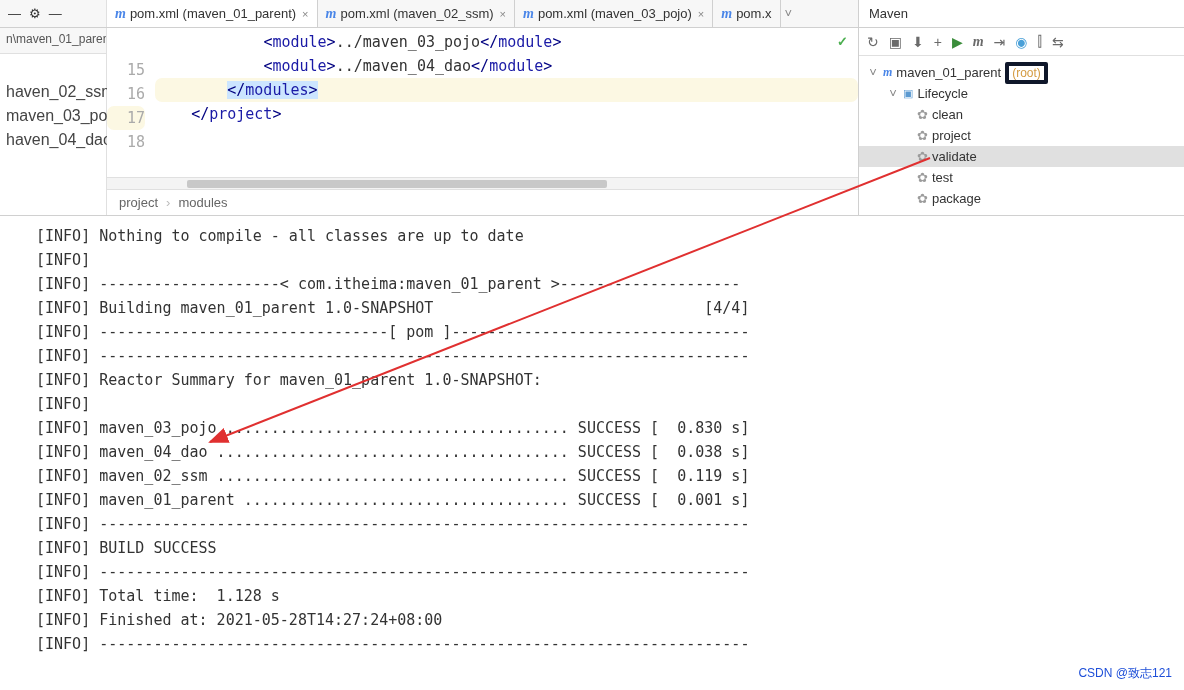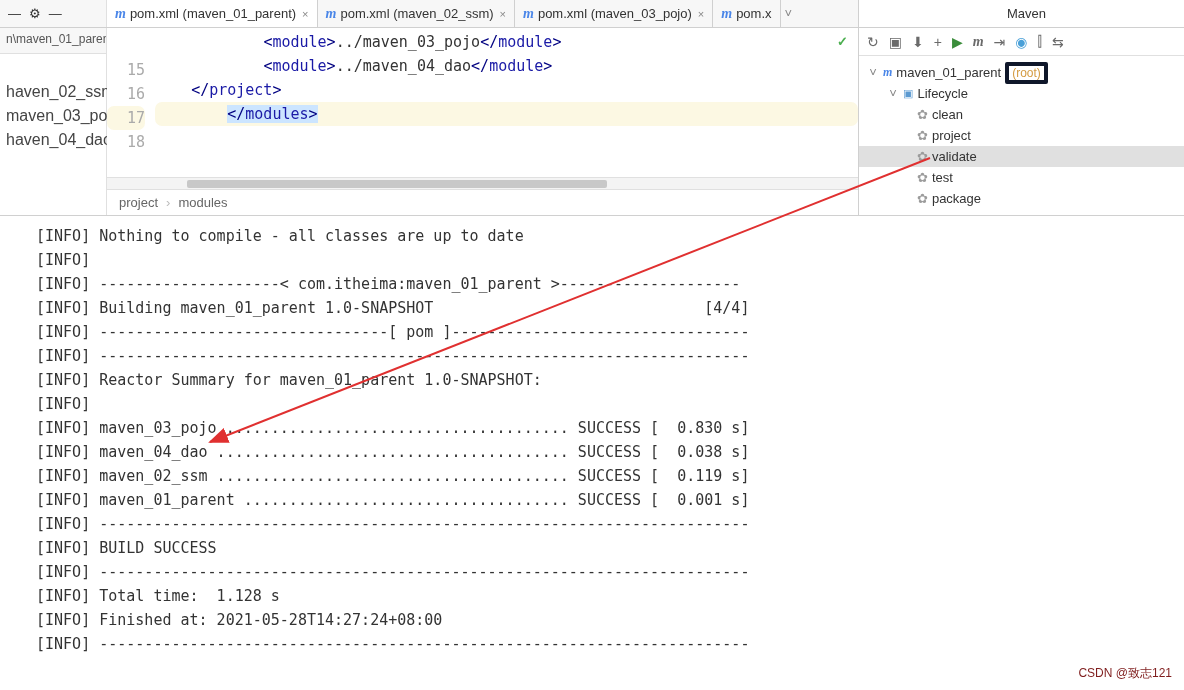--- a/index.html
+++ b/index.html
@@ -4,21 +4,21 @@
 <style>
 * { box-sizing: border-box; margin: 0; padding: 0; }
 body { font-family: "Segoe UI", Arial, sans-serif; font-size: 13px; color: #333; background: #fff; width: 1184px; height: 690px; overflow: hidden; position: relative; }
 .top-row { height: 28px; display: flex; border-bottom: 1px solid #d0d0d0; background: #f7f7f7; }
 .top-left { width: 107px; display: flex; align-items: center; gap: 8px; padding-left: 8px; border-right: 1px solid #e0e0e0; }
 .tabs { flex: 1; display: flex; align-items: center; overflow: hidden; }
 .tab { display: flex; align-items: center; gap: 4px; padding: 4px 8px; border-right: 1px solid #d0d0d0; height: 28px; white-space: nowrap; cursor: pointer; }
 .tab.active { background: #fff; }
 .m-icon { color: #4a86e8; font-weight: bold; font-style: italic; font-size: 14px; font-family: serif; }
 .tab-close { color: #888; font-size: 11px; margin-left: 2px; }
-.mav-title { width: 326px; padding-left: 10px; display: flex; align-items: center; border-left: 1px solid #d0d0d0; background: #fff; justify-content: center; }
+.mav-title { width: 326px; padding-left: 10px; display: flex; align-items: center; border-left: 1px solid #d0d0d0; background: #fff; }
 .main-row { display: flex; height: 188px; border-bottom: 1px solid #d0d0d0; }
 .sidebar { width: 107px; border-right: 1px solid #e0e0e0; background: #fff; }
 .sb-top { height: 26px; background: #f7f7f7; padding: 4px 6px; color: #555; font-size: 12px; white-space: nowrap; overflow: hidden; border-bottom: 1px solid #e0e0e0; }
 .sb-item { padding: 3px 6px; color: #444; font-size: 16px; white-space: nowrap; }
 .editor { flex: 1; display: flex; flex-direction: column; position: relative; }
 .code-area { flex: 1; display: flex; font-family: Consolas, monospace; font-size: 15px; }
 .gutter { width: 48px; text-align: right; color: #aaa; padding: 2px 10px 2px 0; background: #fff; margin-top: 28px; }
 .gutter div { height: 24px; line-height: 24px; }
 .code-lines { flex: 1; padding: 2px 0; }
 .code-lines .line { height: 24px; line-height: 24px; white-space: pre; }
@@ -35,21 +35,21 @@
 .mav-tools { height: 28px; display: flex; align-items: center; gap: 10px; padding: 0 8px; border-bottom: 1px solid #e0e0e0; }
 .mav-tools span { color: #6a6a6a; font-size: 14px; }
 .mav-tree { flex: 1; padding: 6px 0; font-size: 13px; }
 .tree-row { display: flex; align-items: center; gap: 4px; padding: 2px 8px; height: 21px; }
 .tree-row.selected { background: #e0e0e0; }
 .arrow { display: inline-block; width: 12px; color: #888; text-align: center; }
 .gear { color: #9c9c9c; }
 .root-badge { color: #d49b41; border: 4px solid #0f172a; padding: 0 3px; border-radius: 2px; font-size: 12px; }
 .console { padding: 8px 0 0 36px; font-family: Consolas, monospace; font-size: 15px; color: #333; line-height: 24px; white-space: pre; overflow: hidden; height: 474px; }
 .arrow-svg { position: absolute; left: 0; top: 0; pointer-events: none; }
-.watermark { position: absolute; right: 12px; bottom: 8px; color: #7f1d1d; font-size: 12px; }
+.watermark { position: absolute; right: 12px; bottom: 8px; color: #1d4ed8; font-size: 12px; }
 .folder-icon { color: #5c9ad1; font-size: 11px; }
 </style>
 </head>
 <body>
 
 <div class="top-row">
   <div class="top-left">
     <span>—</span>
     <span>⚙</span>
     <span>—</span>
@@ -94,22 +94,22 @@
     <div class="code-area">
       <div class="gutter">
         <div>15</div>
         <div>16</div>
         <div class="hl">17</div>
         <div>18</div>
       </div>
       <div class="code-lines">
         <div class="line">            <span class="tag-b">&lt;</span><span class="tag-n">module</span><span class="tag-b">&gt;</span><span class="txt">../maven_03_pojo</span><span class="tag-b">&lt;/</span><span class="tag-n">module</span><span class="tag-b">&gt;</span></div>
         <div class="line">            <span class="tag-b">&lt;</span><span class="tag-n">module</span><span class="tag-b">&gt;</span><span class="txt">../maven_04_dao</span><span class="tag-b">&lt;/</span><span class="tag-n">module</span><span class="tag-b">&gt;</span></div>
+        <div class="line hl">        <span class="sel"><span class="tag-b">&lt;/</span><span class="tag-n">modules</span><span class="tag-b">&gt;</span></span></div>
         <div class="line">    <span class="tag-b">&lt;/</span><span class="tag-n">project</span><span class="tag-b">&gt;</span></div>
-        <div class="line hl">        <span class="sel"><span class="tag-b">&lt;/</span><span class="tag-n">modules</span><span class="tag-b">&gt;</span></span></div>
       </div>
     </div>
     <span class="check">✓</span>
     <div class="scrollbar-h">
         <div class="thumb-h"></div>
       </div>
     <div class="breadcrumb">
       <span>project</span>
       <span style="color:#bbb">›</span>
       <span>modules</span>

